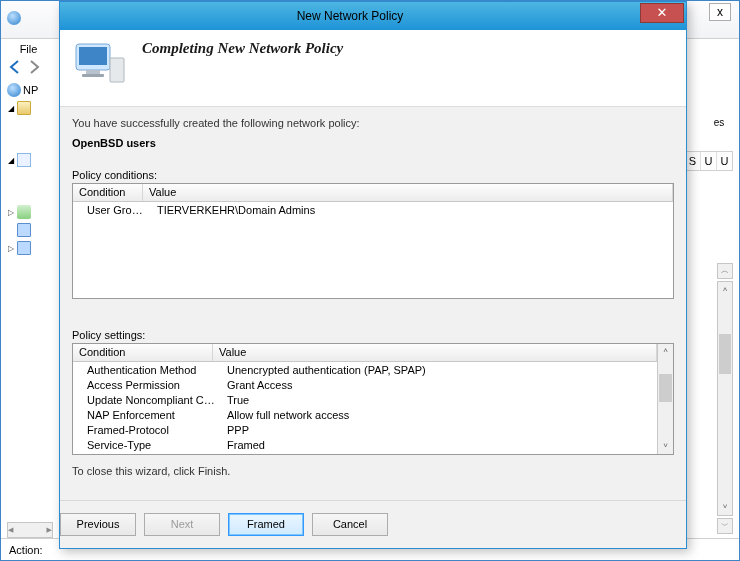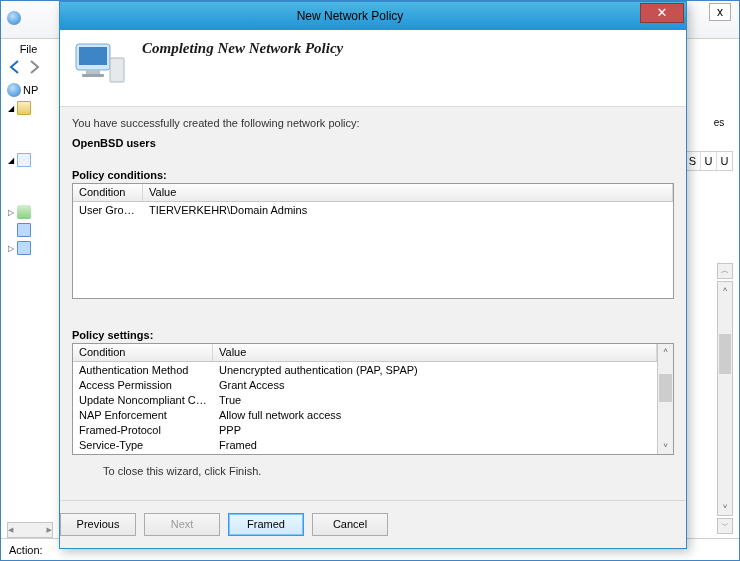--- a/index.html
+++ b/index.html
@@ -37,36 +37,36 @@
   .dlg { position:absolute; top:0; left:58px; width:628px; height:548px; background:#f0abfc; border:1px solid #2a8dd4; box-shadow:3px 3px 10px rgba(0,0,0,0.25); }
   .dlg-titlebar { height:28px; background:linear-gradient(#4db6e2,#1e93d7); display:flex; align-items:center; position:relative; }
   .dlg-title { flex:1; text-align:center; color:#000; font-size:12px; }
   .dlg-close { width:44px; height:20px; background:#c75050; color:#fff; text-align:center; line-height:18px; font-size:13px; margin-right:2px; margin-top:-6px; border:1px solid #8b3a3a;}
   .dlg-body { position:absolute; top:28px; left:0; right:0; bottom:48px; background:#f1f1f1; padding:10px 12px 8px 12px; }
   .dlg-header { display:flex; align-items:flex-start; gap:12px; background:#fff; margin:-10px -12px 10px -12px; padding:10px 12px 18px 12px; border-bottom:1px solid #dcdcdc;}
   .dlg-header h1 { margin:0; font-size:15px; font-family:Georgia,'Times New Roman',serif; font-weight:bold; font-style:italic; color:#1a1a1a;}
   .wiz-icon { width:58px; height:48px; }
   .intro { margin:4px 0 8px; color:#333; }
   .polname { font-weight:bold; margin-bottom:12px; }
-  .sect-label { font-weight:bold; margin-bottom:2px;margin-top:20px; }
+  .sect-label { font-weight:normal; margin-bottom:2px;margin-top:20px; }
   .tbl { border:1px solid #9a9a9a; background:#fff; width:100%; }
   .tbl.cond { height:116px; }
   .tbl.sett { height:112px; position:relative;}
   .tbl-head { display:flex; background:linear-gradient(#fdfdfd,#ececec); border-bottom:1px solid #c8c8c8; height:18px;}
   .tbl-head .col { border-right:1px solid #d6d6d6; padding:1px 6px; line-height:15px;}
-  .tbl-rows { padding:1px 0; }
+  .tbl-rows { padding:1px 0;margin-left:8px; }
   .tbl-row { display:flex; padding:0; height:15px;}
   .tbl-row .col { padding:0 6px; line-height:15px; overflow:hidden; white-space:nowrap; text-overflow:ellipsis;}
   .cond .col:first-child{ width:70px; } .cond .col:last-child{flex:1;}
   .sett .col:first-child{ width:140px; } .sett .col:last-child{flex:1;}
   .sett-scroll { position:absolute; right:0; top:0; bottom:0; width:16px; border-left:1px solid #c8c8c8; background:#f0f0f0;}
   .sett-scroll .arr{height:15px;text-align:center;font-size:8px;line-height:14px;color:#606060;}
   .sett-scroll .thumb{position:absolute;left:1px;right:1px;top:30px;height:28px;background:#cdcdcd;}
   .sett .tbl-head, .sett .tbl-rows{margin-right:16px;}
-  .closenote { margin-top:10px; color:#333;margin-left:31px;}
+  .closenote { margin-top:10px; color:#333;}
   .dlg-footer { position:absolute; bottom:0; left:0; right:0; height:48px; background:#f1f1f1; border-top:1px solid #d8d8d8; display:flex; align-items:center; gap:8px; padding-right:14px;}
   .btn { width:76px; height:23px; border:1px solid #acacac; background:linear-gradient(#f6f6f6,#e8e8e8); text-align:center; line-height:21px; font-size:11px; cursor:default;}
   .btn.disabled { color:#9b9b9b; }
   .btn.default { border-color:#3399ff; background:linear-gradient(#eaf6ff,#cfeaff); box-shadow:0 0 0 1px #7cc6ff inset;}
 </style>
 </head>
 <body>
 
 <div class="root">
   <div class="bg-toolbar">

